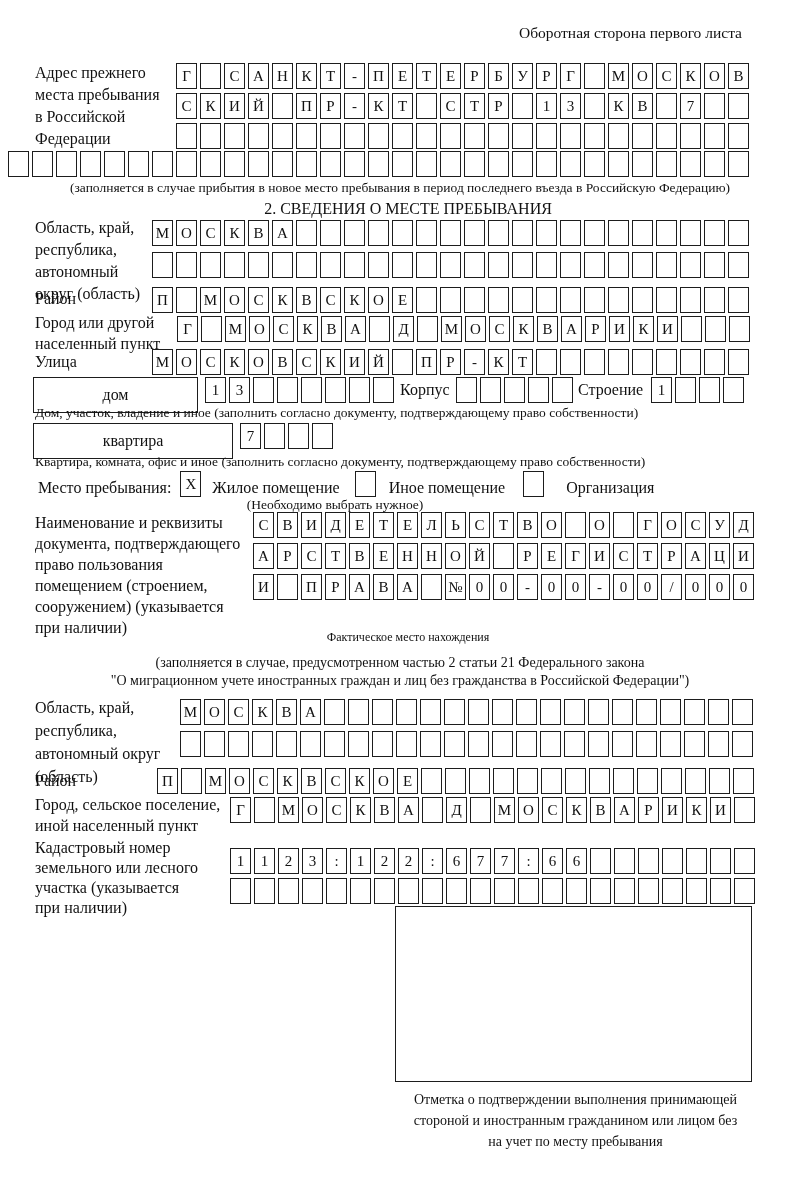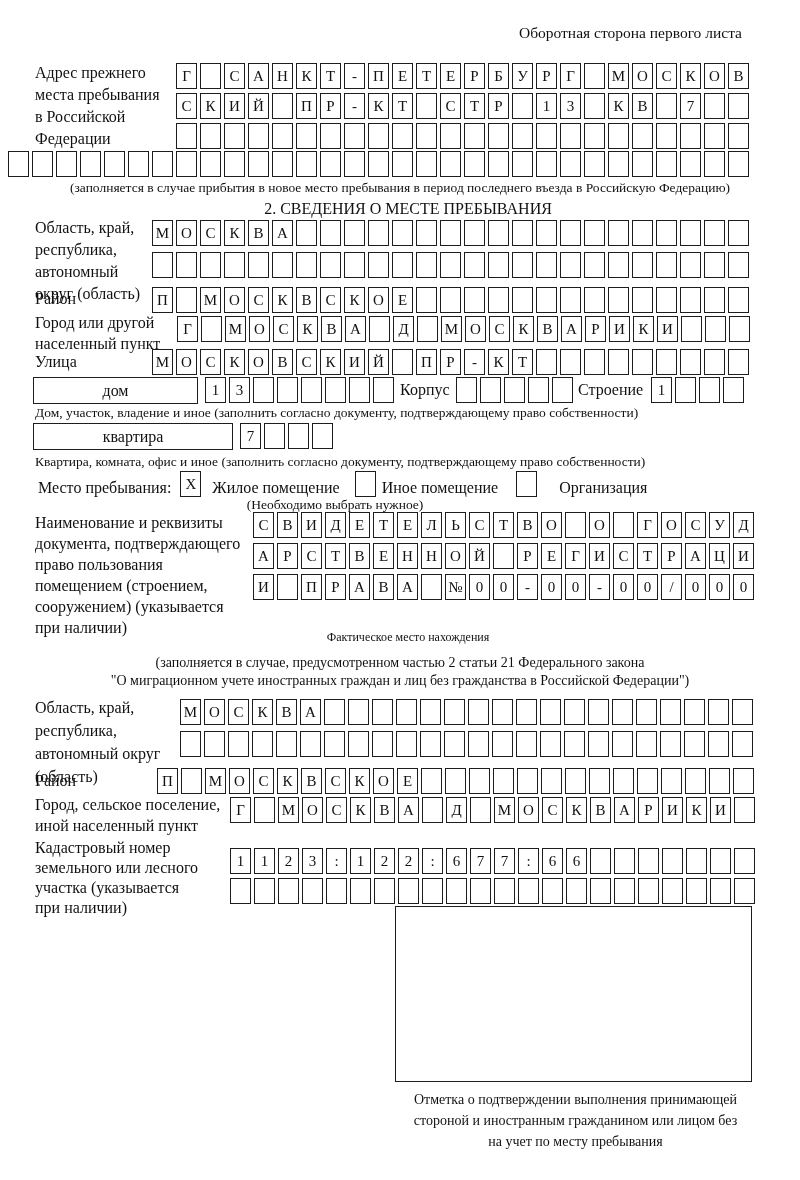--- a/index.html
+++ b/index.html
@@ -16,21 +16,21 @@
     display:flex;align-items:center;justify-content:center;
     font-size:15px;line-height:1;
   }
   .lbl{font-size:16px;line-height:22px;}
   .lbl div{white-space:nowrap;}
   .cap{font-size:13.5px;}
   .cap14{font-size:14px;}
   .bold{font-weight:normal;padding-left:8px;}
   .center{text-align:center;}
   .widebox{
-    box-sizing:border-box;position:absolute;height:27px;
+    box-sizing:border-box;position:absolute;height:36px;
     border:1.6px solid #1d1d1d;background:#fff;
     display:flex;align-items:center;justify-content:center;font-size:16px;
   }
   .inlinerow{position:absolute;display:flex;align-items:flex-end;font-size:16px;}
   .bigbox{
     box-sizing:border-box;position:absolute;
     border:1.6px solid #1d1d1d;background:#fff;
   }
 </style>
 </head>
@@ -348,21 +348,21 @@
     <span class="cell"></span>
     <span class="cell"></span>
   </div>
 <div class="abs cap" style="left:35px;top:454px">Квартира, комната, офис и иное (заполнить согласно документу, подтверждающему право собственности)</div>
 
 <div class="inlinerow" style="left:38px;top:471px">
   <span>Место пребывания:</span>
   <span class="cell" style="margin-left:9px">X</span>
   <span style="margin-left:11px">Жилое помещение</span>
   <span class="cell" style="margin-left:15px"></span>
-  <span style="margin-left:6px">Иное помещение</span>
+  <span style="margin-left:13px">Иное помещение</span>
   <span class="cell" style="margin-left:18px"></span>
   <span style="margin-left:22px">Организация</span>
 </div>
 <div class="abs cap center" style="left:150px;top:497px;width:370px">(Необходимо выбрать нужное)</div>
 
 <div class="abs lbl" style="left:35px;top:512px;line-height:21px">
   <div>Наименование и реквизиты</div>
   <div>документа, подтверждающего</div>
   <div>право пользования</div>
   <div>помещением (строением,</div>

